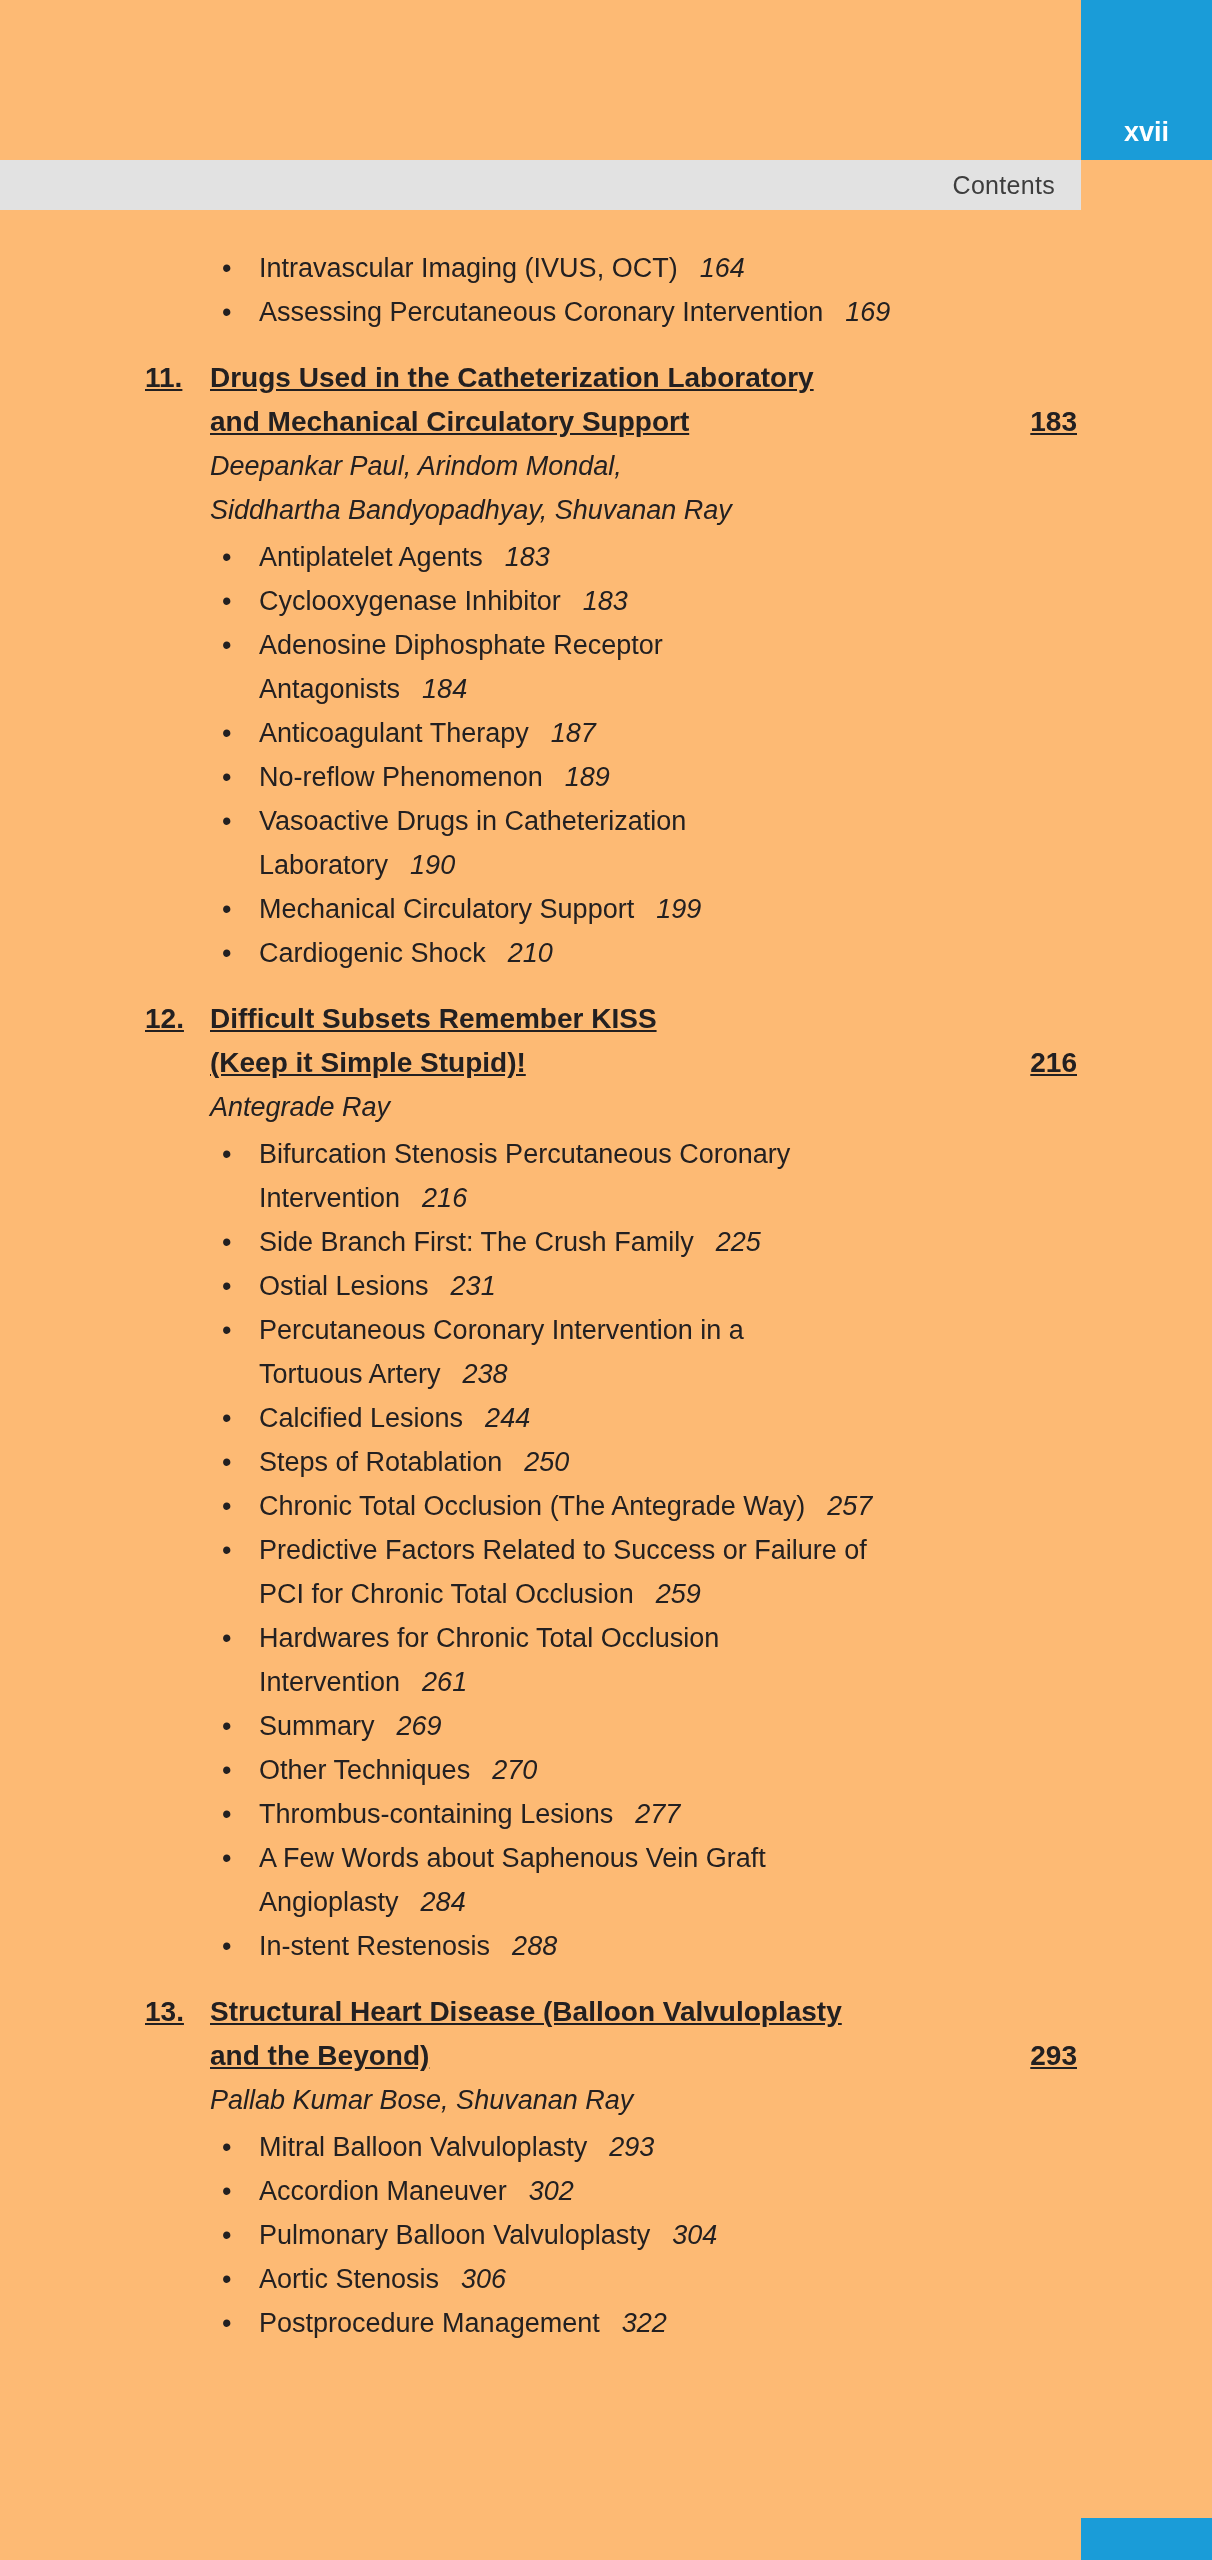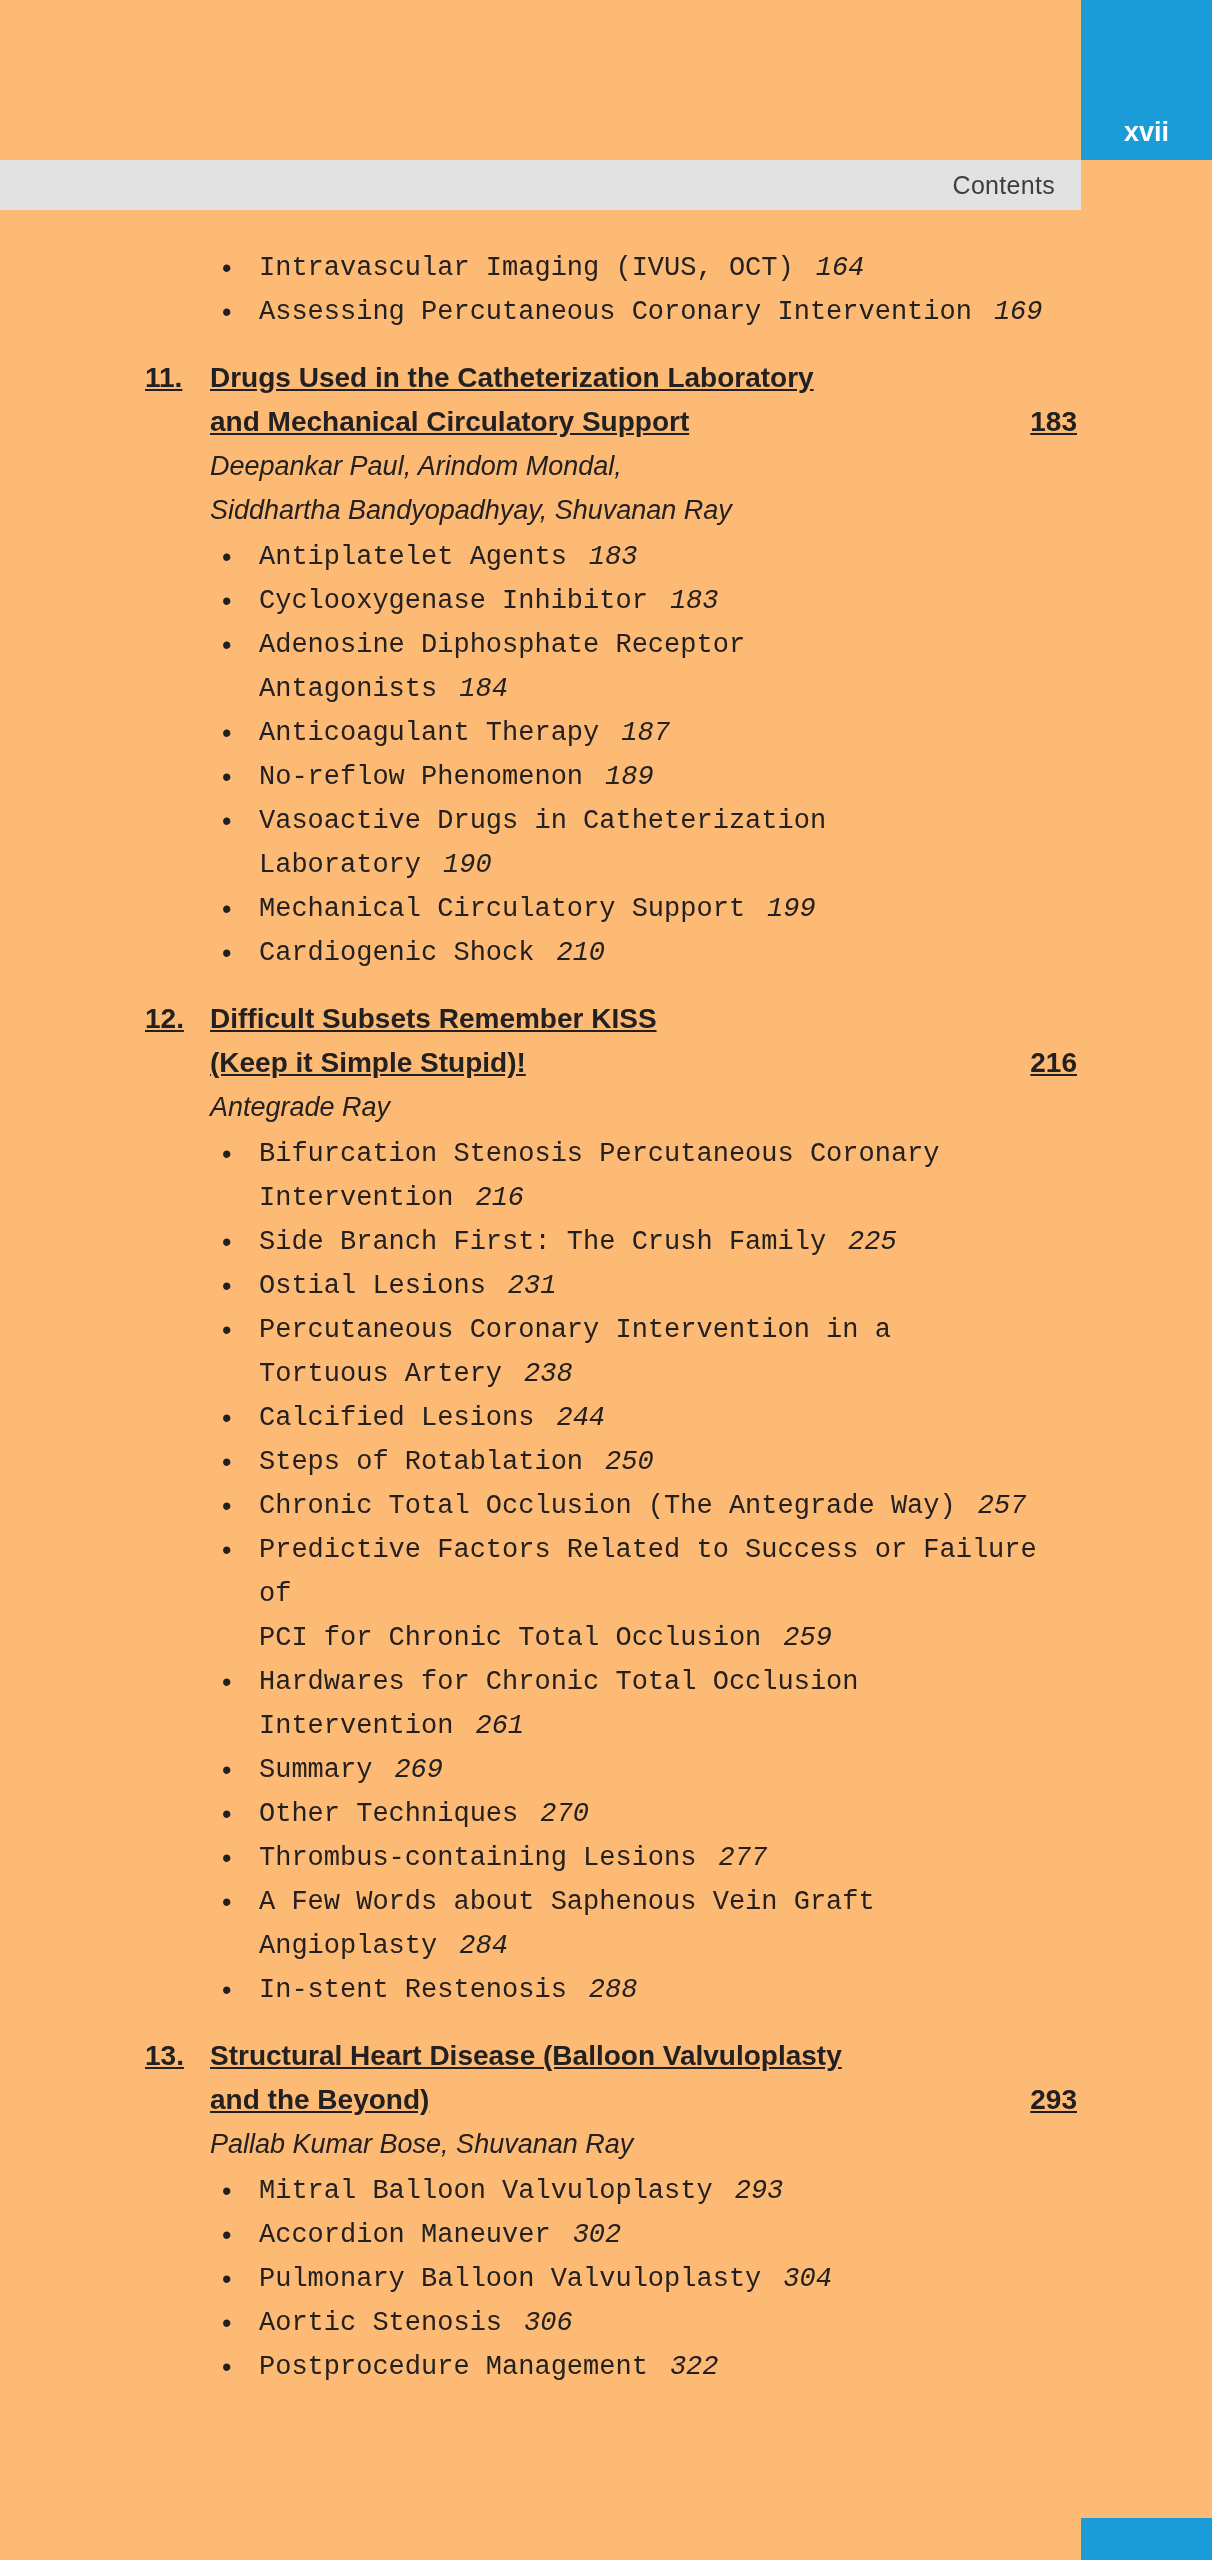--- a/index.html
+++ b/index.html
@@ -71,21 +71,21 @@
 
   .items { margin-left: 77px; margin-top: 3px; }
   .items.continuation { margin-top: 0; }
 
   .item { display: flex; }
   .item .bullet {
     flex: none;
     width: 37px;
     color: #232021;
   }
-  .item .item-text { flex: 1; font-family: Liberation Mono, monospace; }
+  .item .item-text { flex: 1; }
   .pg {
     font-style: italic;
     margin-left: 22px;
   }
 
   .chapter { margin-top: 22px; }
   .ch-heading {
     display: flex;
     font-weight: bold;
     font-size: 28px;

